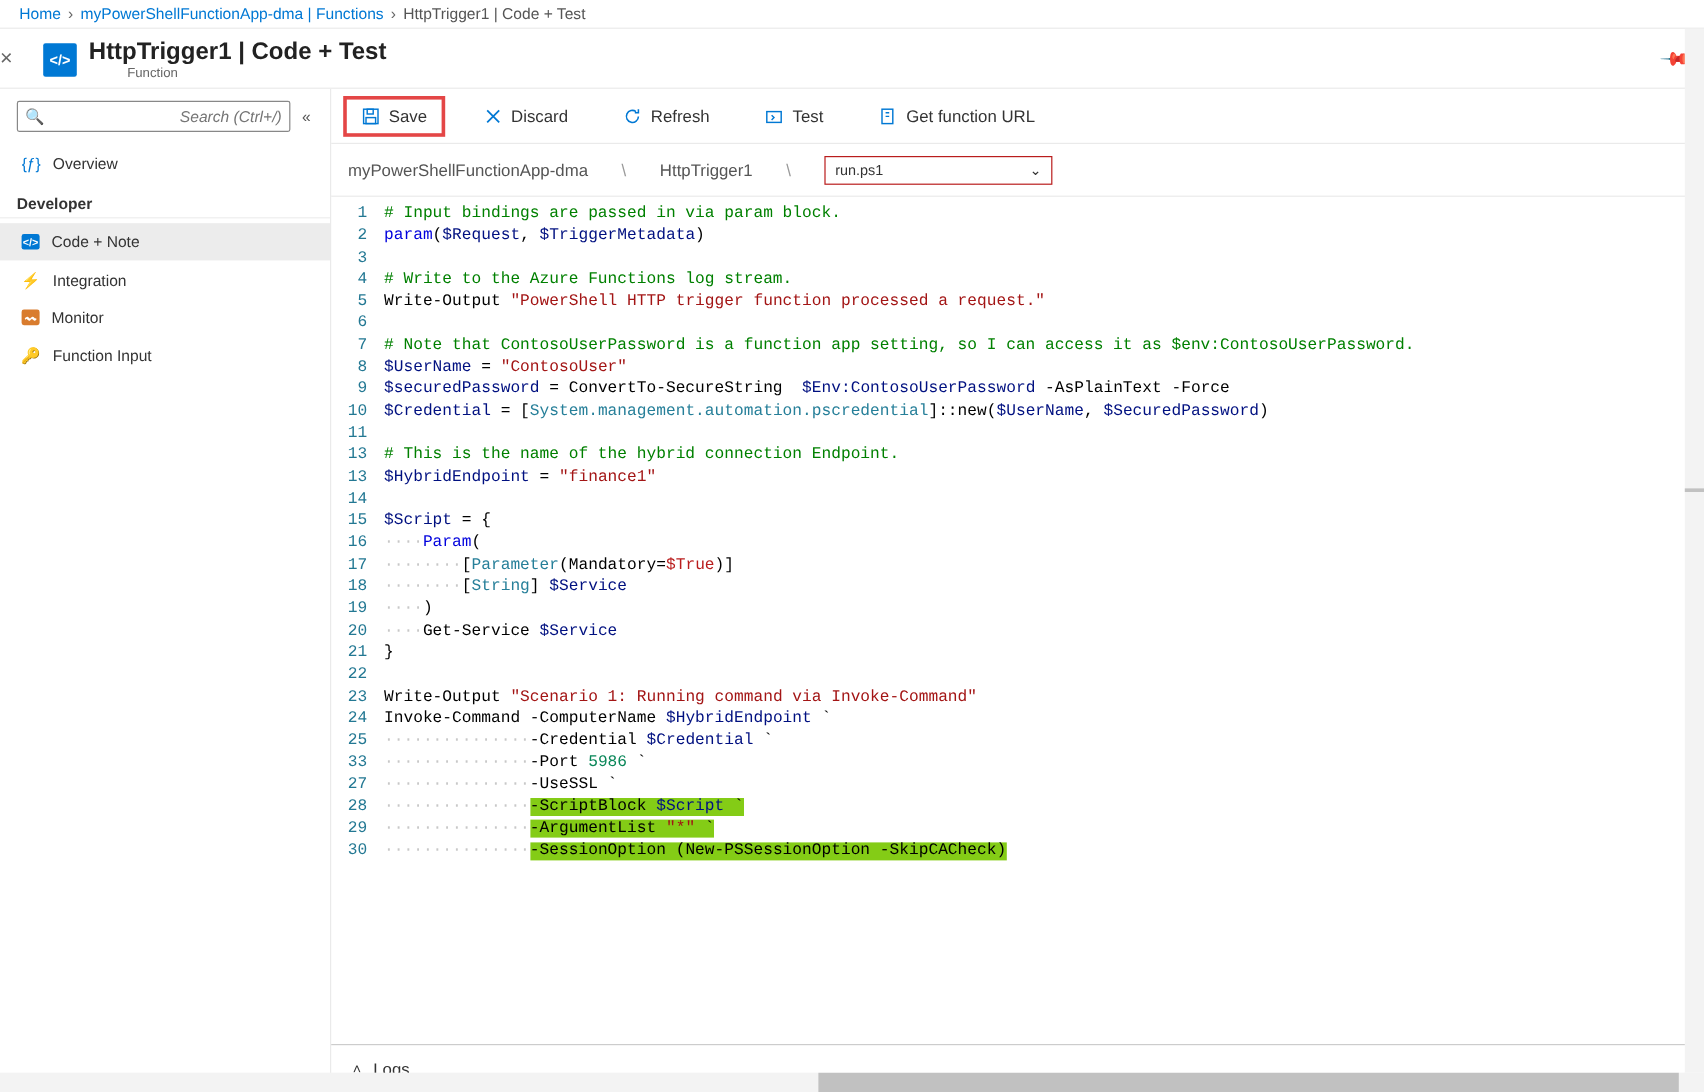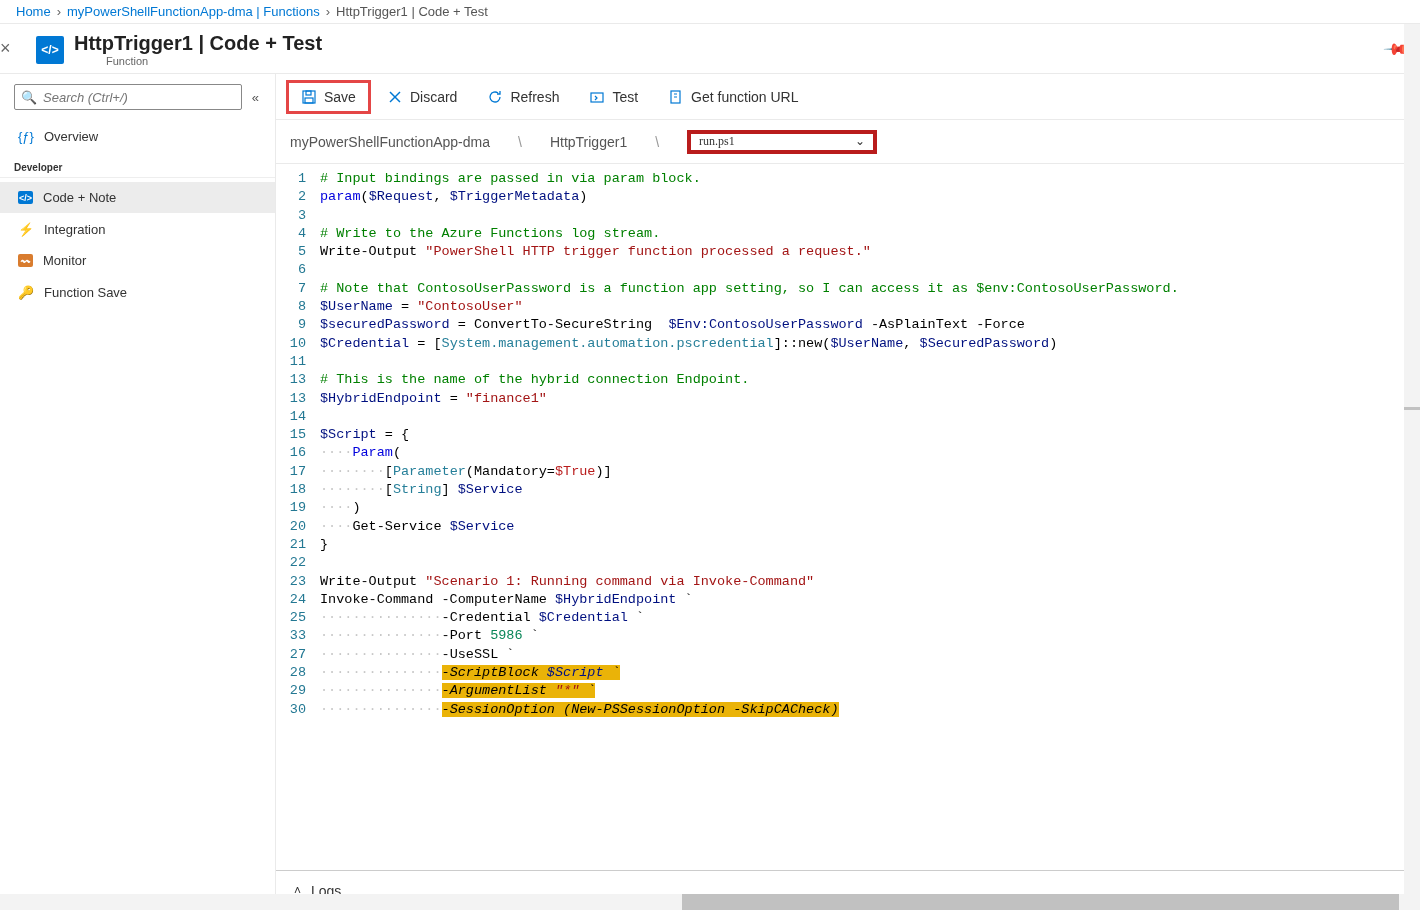--- a/index.html
+++ b/index.html
@@ -11,51 +11,51 @@
   .header { display: flex; align-items: center; padding: 8px 14px 6px 14px; border-bottom: 1px solid #eaeaea; gap: 10px; position: relative; }
   .close-x { position: absolute; left: -6px; top: 14px; font-size: 18px; color: #666; padding: 0 6px; cursor: pointer;}
   .app-icon { width: 28px; height: 28px; background: #0078d4; color: #fff; display: flex; align-items: center; justify-content: center; font-size: 12px; font-weight: 600; border-radius: 2px; margin-left: 22px;}
   .title-block h1 { font-size: 20px; font-weight: 600; color: #222; }
   .title-block .subtitle { font-size: 11px; color: #666; padding-left: 32px; }
   .pin-icon { margin-left: auto; font-size: 16px; color: #555; transform: rotate(45deg);}
   .body { display: flex; height: calc(910px - 24px - 50px); }
   .sidebar { width: 276px; border-right: 1px solid #eaeaea; padding: 10px 0; }
   .search-row { display: flex; align-items: center; gap: 8px; padding: 0 14px 10px 14px;}
   .search-box { flex: 1; display:flex; align-items:center; border: 1px solid #888; border-radius: 2px; height: 26px; padding: 0 6px; gap:6px;}
-  .search-box input { border: none; outline: none; flex:1; font-size: 13px; font-style: italic; color: #555; background:transparent;}
+  .search-box input { border: none; outline: none; flex:1; font-size: 13px; font-style: italic; color: #555; background:transparent;text-align:right;}
   .collapse-btn { font-size: 13px; color: #555; padding: 2px;}
   .side-item { display:flex; align-items:center; gap:10px; padding: 8px 18px; font-size: 13px; color: #333; cursor:pointer;}
   .side-item.active { background: #ececec; }
-  .side-section { padding: 10px 14px 4px 14px; font-size: 10px; font-weight: 600; color: #333; border-bottom:1px solid #eee; margin-bottom:4px;}
+  .side-section { padding: 10px 14px 4px 14px; font-size: 13px; font-weight: 600; color: #333; border-bottom:1px solid #eee; margin-bottom:4px;}
   .icn { width:16px; height:16px; display:inline-flex; align-items:center; justify-content:center; font-size:13px;}
   .i-overview { color:#0078d4; }
   .i-code { background:#0078d4; color:#fff; font-size:9px; font-weight:700; border-radius:2px; width:15px;height:13px;}
   .i-integ { color:#f2b900; }
   .i-mon { background:#d97c2e; color:#fff; font-size:9px; font-weight:700; border-radius:2px;width:15px;height:13px;}
   .i-key { color:#e8b93f; }
   .main { flex: 1; display: flex; flex-direction: column; }
-  .toolbar { display:flex; align-items:center; gap: 2px; padding: 6px 10px; border-bottom:1px solid #eaeaea; height:46px;}
+  .toolbar { display:flex; align-items:center; gap: 18px; padding: 6px 10px; border-bottom:1px solid #eaeaea; height:46px;}
   .tool-btn { display:flex; align-items:center; gap:7px; padding: 6px 12px; font-size:14px; color:#333; cursor:pointer; border:2px solid transparent;}
   .tool-btn.highlighted { border: 3px solid #e44646; }
   .tool-btn svg, .tool-btn .ticon { width:16px; height:16px; color:#0078d4; }
   .pathbar { display:flex; align-items:center; gap:28px; padding: 10px 14px; font-size:14px; color:#555; border-bottom:1px solid #eaeaea; height:44px;}
   .pathbar .slash { color:#999; }
-  .file-select { display:flex; align-items:center; justify-content:space-between; border:4px solid #b91c1c; height:24px; width:190px; padding:0 8px; font-size:12px; color:#333;font-family:Liberation Serif, serif;}
+  .file-select { display:flex; align-items:center; justify-content:space-between; border:1px solid #b91c1c; height:24px; width:190px; padding:0 8px; font-size:12px; color:#333;}
   .editor { flex:1; display:flex; font-family: Consolas, "Courier New", monospace; font-size: 13.5px; line-height: 18.3px; overflow:auto; padding-top:6px;}
   .gutter { width:44px; text-align:right; color:#237893; padding-right:14px; user-select:none;}
   .code { flex:1; white-space:pre; color:#000; }
   .c-comment { color:#008000; }
   .c-kw { color:#0000dd; }
   .c-str { color:#a31515; }
   .c-var { color:#001080; }
   .c-num { color:#098658; }
   .c-type { color:#267f99; }
   .c-const { color:#b91c1c; }
   .ws { color:#c8c8c8; }
-  .sel { background:#eab308;font-style:italic; }
+  .sel { background:#84cc16; }
   .logs { border-top:1px solid #ccc; padding:10px 18px; display:flex; align-items:center; gap:10px; font-size:14px; color:#333; height:40px;}
   .logs .chev { color:#333; font-size:12px;}
   .bottom-scroll { position:absolute; left:0; right:0; bottom:0; height:16px; background:#f3f3f3; display:flex; align-items:center;}
   .bottom-scroll .track { height:16px; background:#f3f3f3; flex:1; position:relative;}
   .bottom-scroll .thumb { position:absolute; left:48%; width:50.5%; height:16px; background:#c1c1c1;}
   .right-scroll { position:absolute; right:0; top:24px; bottom:16px; width:16px; background:#f3f3f3;}
   .right-scroll .rthumb { position:absolute; top:44%; height:3px; width:16px; background:#c1c1c1;}
   .pre-line { min-height:18.3px; }
 </style>
 </head>
@@ -101,21 +101,21 @@
     <div class="side-item">
       <span class="icn i-integ">⚡</span>
       <span>Integration</span>
     </div>
     <div class="side-item">
       <span class="icn i-mon">〰</span>
       <span>Monitor</span>
     </div>
     <div class="side-item">
       <span class="icn i-key">🔑</span>
-      <span>Function Save</span>
+      <span>Function Input</span>
     </div>
   </div>
 
   <div class="main">
     <div class="toolbar">
       <div class="tool-btn highlighted">
         <svg class="ticon" viewBox="0 0 16 16" fill="none" stroke="#0078d4" stroke-width="1.2">
             <rect x="2" y="2" width="12" height="12"></rect>
             <rect x="5" y="2" width="5" height="4"></rect>
             <rect x="4" y="9" width="8" height="5"></rect>

